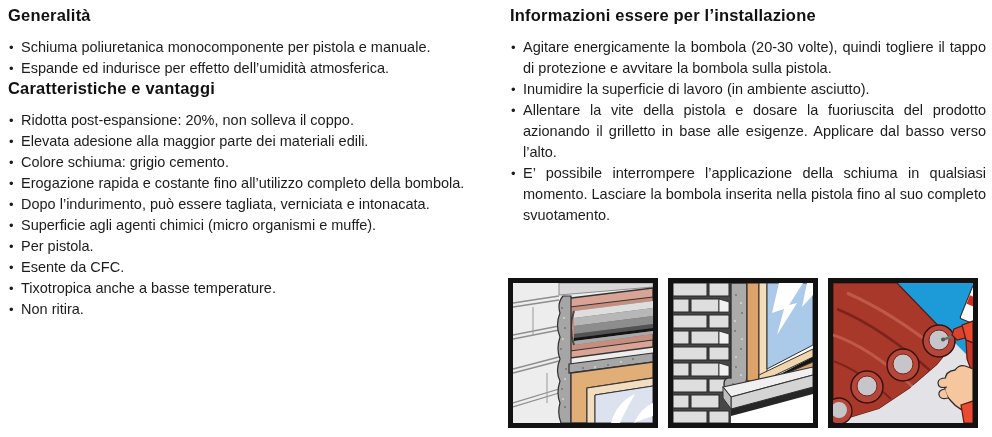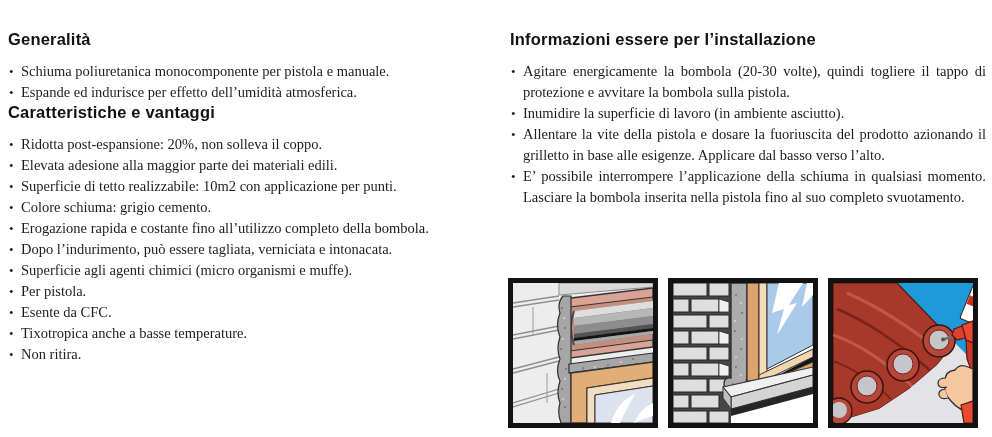--- a/index.html
+++ b/index.html
@@ -1,30 +1,30 @@
 <!DOCTYPE html>
 <html><head>
 <meta charset="utf-8">
 <style>
   html,body{margin:0;padding:0;}
   body{
     width:992px;height:437px;background:#ffffff;position:relative;overflow:hidden;
     font-family:"Liberation Sans", sans-serif;color:#1c1c1c;
     -webkit-font-smoothing:antialiased;
   }
-  .col{position:absolute;top:14px;padding-top:16px;}
+  .col{position:absolute;top:0;padding-top:6px;}
   .col-left{left:8px;width:482px;}
   .col-right{left:510px;width:476px;}
   .doc-section{margin:0;}
   .doc-section + .doc-section{}
   h2.sec-heading{
     font-size:16.5px;font-weight:bold;color:#111;margin:0 0 12px 0;letter-spacing:.2px;
   }
   ul.bullets{list-style:none;margin:0;padding:0;font-size:14.5px;line-height:21px;text-align:justify;}
-  ul.bullets li{position:relative;padding-left:13px;font-family:Liberation Serif, serif;}
+  ul.bullets li{position:relative;padding-left:13px;}
   ul.bullets li::before{content:"\2022";position:absolute;left:1px;top:0;font-size:13px;}
   .illus-row{position:absolute;left:508px;top:278px;display:flex;gap:10px;}
   figure.illus-frame{
     margin:0;width:140px;height:140px;border:5px solid #121212;background:#ffffff;overflow:hidden;
   }
   figure.illus-frame svg{display:block;}
 </style>
 </head>
 <body>
 
@@ -34,21 +34,20 @@
     <ul class="bullets">
       <li>Schiuma poliuretanica monocomponente per pistola e manuale.</li>
       <li>Espande ed indurisce per effetto dell’umidità atmosferica.</li>
     </ul>
   </section>
   <section class="doc-section">
     <h2 class="sec-heading">Caratteristiche e vantaggi</h2>
     <ul class="bullets">
       <li>Ridotta post-espansione: 20%, non solleva il coppo.</li>
       <li>Elevata adesione alla maggior parte dei materiali edili.</li>
-      <li>Superficie di tetto realizzabile: 10m2 con applicazione per punti.</li>
       <li>Colore schiuma: grigio cemento.</li>
       <li>Erogazione rapida e costante fino all’utilizzo completo della bombola.</li>
       <li>Dopo l’indurimento, può essere tagliata, verniciata e intonacata.</li>
       <li>Superficie agli agenti chimici (micro organismi e muffe).</li>
       <li>Per pistola.</li>
       <li>Esente da CFC.</li>
       <li>Tixotropica anche a basse temperature.</li>
       <li>Non ritira.</li>
     </ul>
   </section>

